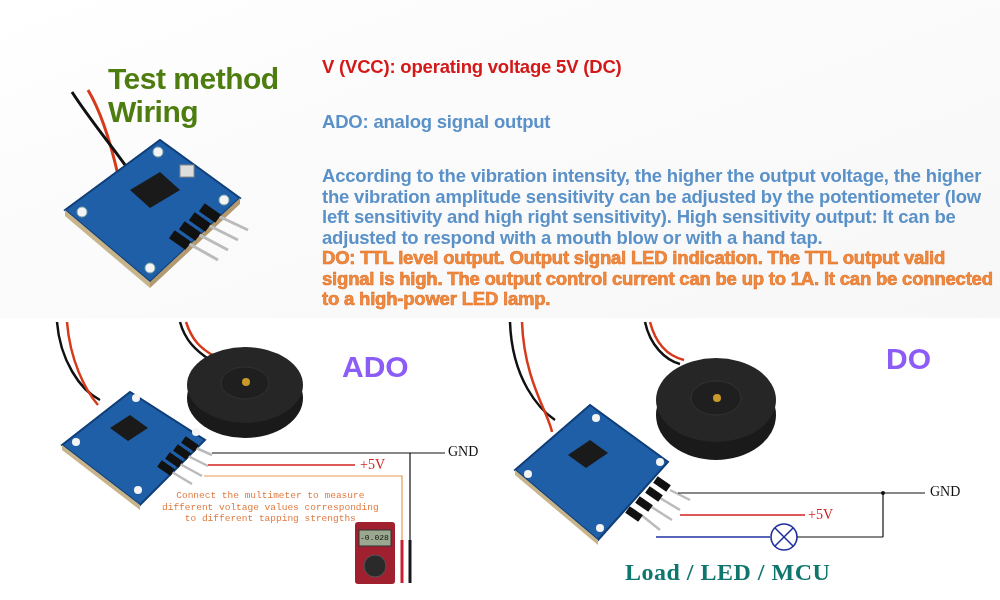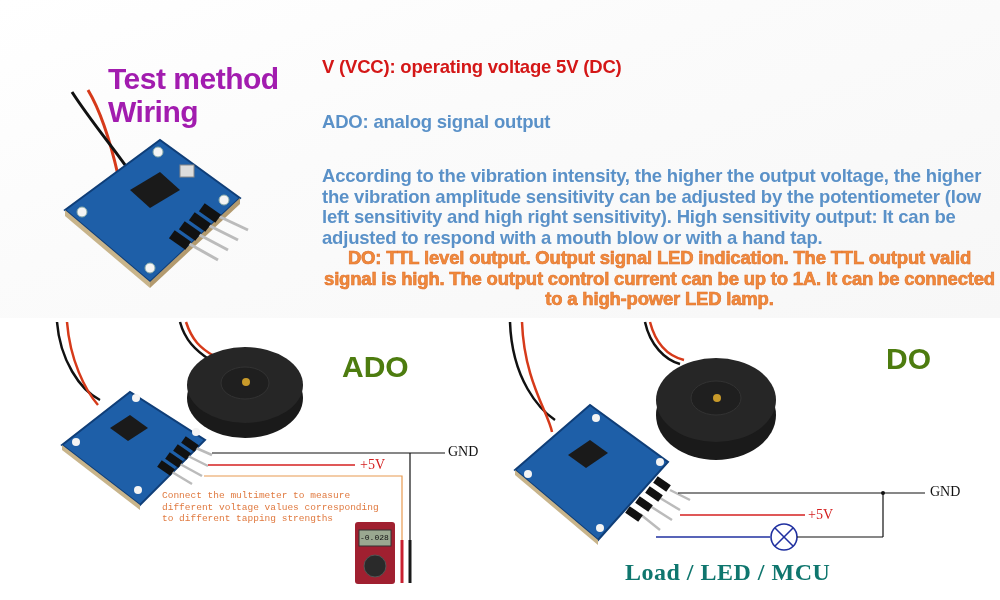--- a/index.html
+++ b/index.html
@@ -2,35 +2,35 @@
 <html><head>
 <meta charset="utf-8">
 <style>
   * { box-sizing: border-box; margin: 0; padding: 0; }
   html, body { width: 1000px; height: 600px; background: #ffffff; overflow: hidden; }
   body { position: relative; font-family: "Liberation Sans", sans-serif; }
 
   .top-bg { position: absolute; left: 0; top: 0; width: 1000px; height: 318px;
     background: linear-gradient(160deg, #ffffff 0%, #fbfbfb 40%, #f7f7f7 100%); }
 
-  .title { position: absolute; left: 108px; top: 62px; color: #a21caf;
+  .title { position: absolute; left: 108px; top: 62px; color: #4d7c0f;
     font-weight: bold; font-size: 30px; line-height: 33px; letter-spacing: -0.5px; }
 
   .desc { position: absolute; left: 322px; top: 57px; width: 675px;
     font-weight: bold; font-size: 18.5px; line-height: 20.5px; letter-spacing: -0.2px; }
   .desc .g { color: #111; padding-left: 8px; }
   .desc .v { color: #d41717; }
   .desc .ado { color: #5a91c8; margin-top: 34px; }
-  .desc .do { color: #f08a3c; text-align: center; -webkit-text-stroke: 0.6px #e0702a; }
+  .desc .do { color: #f08a3c; -webkit-text-stroke: 0.6px #e0702a; }
 
-  .panel-label { position: absolute; color: #4d7c0f; font-weight: bold; font-size: 30px; }
+  .panel-label { position: absolute; color: #8b5cf6; font-weight: bold; font-size: 30px; }
 
   .mono { font-family: "Liberation Serif", serif; }
   .note { position: absolute; left: 162px; top: 490px; color: #e07a40;
-    font-family: "Liberation Mono", monospace; font-size: 9.5px; line-height: 11.5px; }
+    font-family: "Liberation Mono", monospace; font-size: 9.5px; line-height: 11.5px; text-align: center; }
   svg { position: absolute; left: 0; top: 0; overflow: visible; }
 </style>
 </head>
 <body>
 
 <div class="top-bg"></div>
 
 <div class="title">
   <div>Test method</div>
   <div>Wiring</div>

